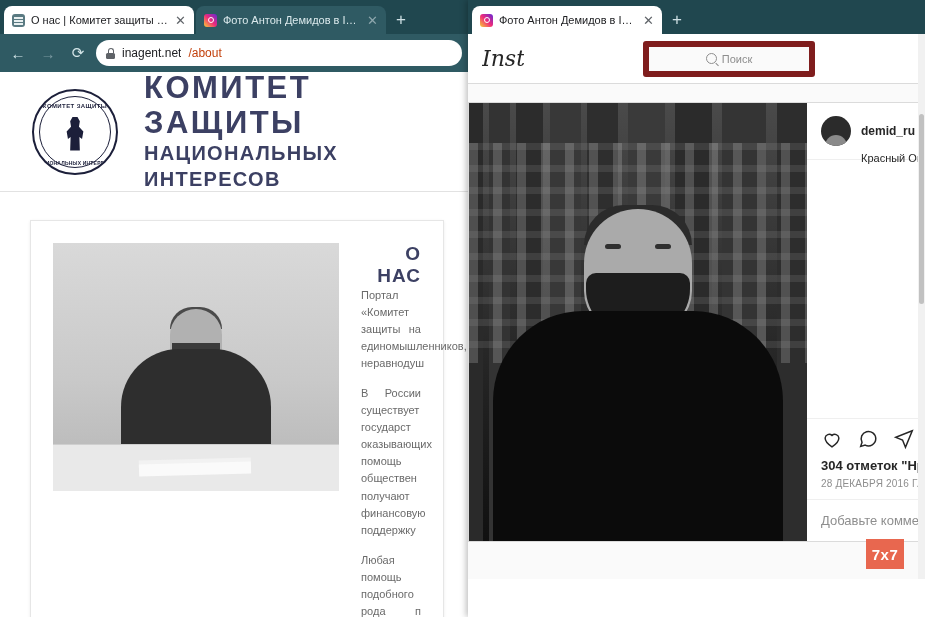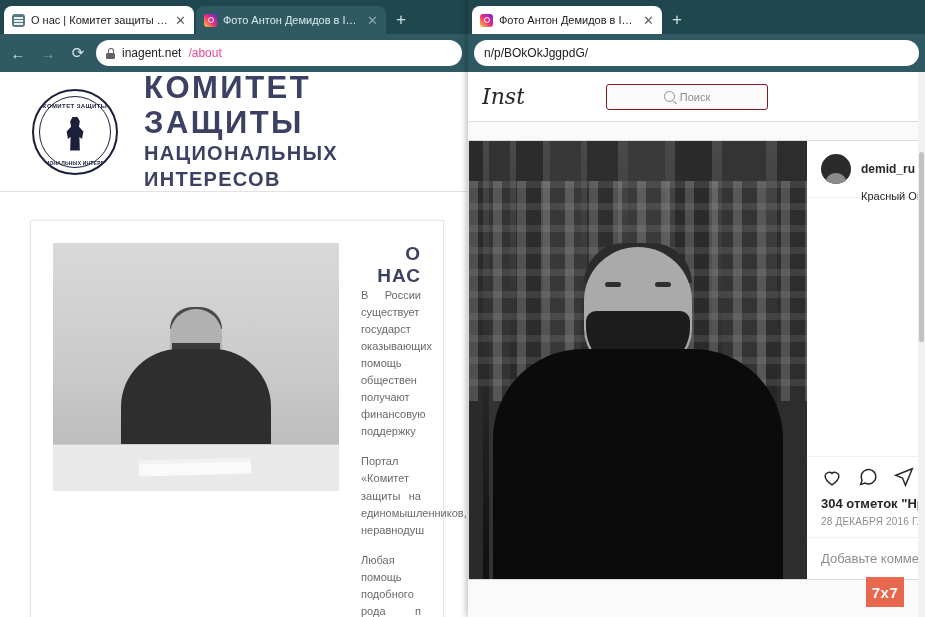--- a/index.html
+++ b/index.html
@@ -158,21 +158,21 @@
   }
   .lock-icon::after {
     content: "";
     position: absolute;
     left: 0; bottom: 0;
     width: 9px; height: 6px;
     background: #5f6368;
     border-radius: 1.5px;
   }
   .url-text { white-space: nowrap; overflow: hidden; text-overflow: ellipsis; }
-  .url-path { color: #ec4899; }
+  .url-path { color: #c2410c; }
 
   .viewport {
     background: #ffffff;
     overflow: hidden;
     position: relative;
   }
 
   
   #winA { left: 0; width: 468px; border-right: 0; }
   #winA .tabstrip { width: 468px; }
@@ -388,23 +388,23 @@
     color: #262626;
     flex: 0 0 auto;
     white-space: nowrap;
     overflow: hidden;
     width: 42px;
   }
   .ig-search {
     width: 160px;
     height: 24px;
     background: #fafafa;
-    border: 1px solid #7f1d1d;
+    border: 6px solid #7f1d1d;
     border-radius: 3px;
-    margin-left: 82px;
+    margin-left: 119px;
     display: flex;
     align-items: center;
     justify-content: center;
     gap: 5px;
     color: #8e8e8e;
     font-size: 11px;
   }
   .mini-search-icon {
     width: 9px; height: 9px;
     border: 1.3px solid #8e8e8e;
@@ -685,46 +685,41 @@
             <div class="hair"></div>
             <div class="head"></div>
             <div class="beard"></div>
             <div class="body"></div>
           </div>
           <div class="photo-desk"></div>
           <div class="photo-papers"></div>
         </div>
         <div class="article-text">
           <div class="article-title">О НАС</div>
+          <p>Портал «Комитет защиты на                  единомышленников, неравнодуш</p>
           <p>В России существует государст                  оказывающих помощь обществен                  получают финансовую поддержку</p>
-          <p>Портал «Комитет защиты на                  единомышленников, неравнодуш</p>
           <p>Любая помощь подобного рода п                  деятельность. Не секрет, что нере                  инструменты прямого вмешатель                  этих организаций, далеко не всегд</p>
 
         </div>
       </div>
 
     </div>
   </div>
 
   <div class="browser" id="winB">
 
     <div class="tabstrip">
       <div class="tab active">
         <span class="favicon fav-ig"></span>
         <span class="tab-title">Фото Антон Демидов в Instagra</span>
         <span class="tab-close">✕</span>
       </div>
       <div class="newtab">+</div>
     </div>
 
-    <div class="toolbar">
-      <div class="omnibox">
-        <span class="url-text">n/p/BOkOkJggpdG/</span>
-      </div>
-    </div>
 
     <div class="viewport">
 
       <div class="ig-topbar">
         <div class="ig-logo">Instagram</div>
         <div class="ig-search">
           <span class="mini-search-icon"></span>
           <span>Поиск</span>
         </div>
       </div>

